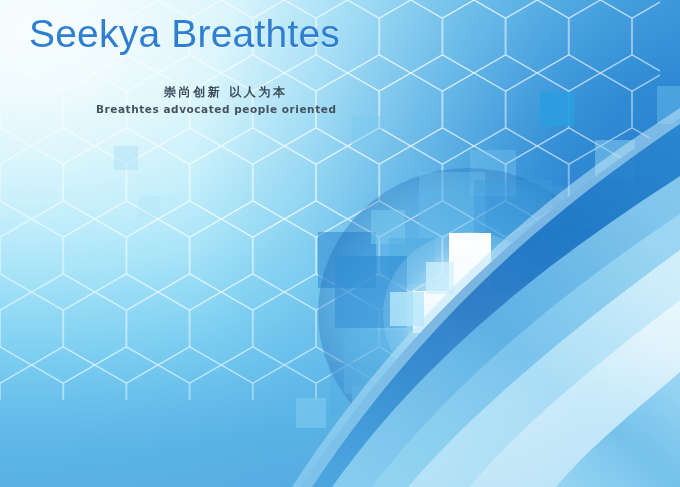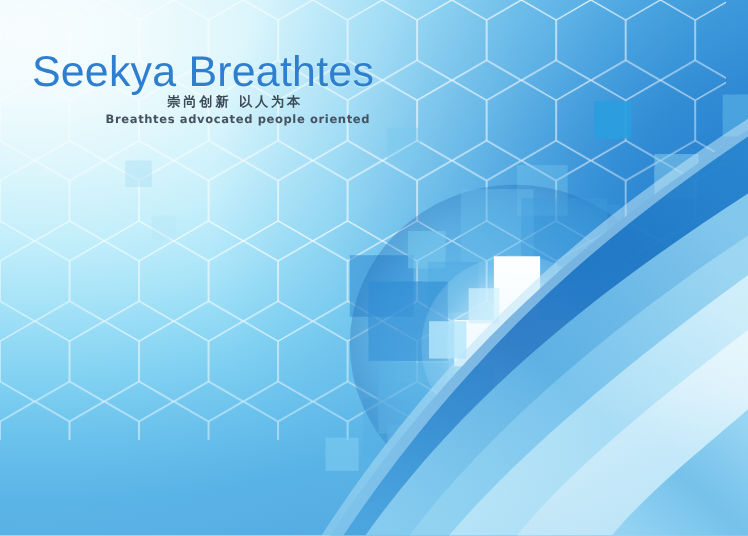--- a/index.html
+++ b/index.html
@@ -75,29 +75,29 @@
   #hero-cross .hh{
     position:absolute;left:0;top:58px;width:108px;height:42px;
     background:linear-gradient(160deg,#ffffff 0%,#fbfeff 52%,#eef9ff 100%);
   }
 
   
   #ribbons{position:absolute;inset:0;}
 
   
   #headline{
-    position:absolute;left:29px;top:44px;
+    position:absolute;left:29px;top:12px;
     font-size:39px;font-weight:400;letter-spacing:.2px;
     color:#2f7fd0;
     font-family:"Liberation Sans",sans-serif;
     text-shadow:0 1px 1px rgba(255,255,255,.55);
     white-space:nowrap;
   }
   #tagline-cn{
-    position:absolute;left:152px;top:84px;
+    position:absolute;left:164px;top:84px;
     font-size:12px;font-weight:700;letter-spacing:2.6px;
     color:#3c4a58;
     font-family:"DejaVu Sans",sans-serif;
     white-space:nowrap;
   }
   #tagline-en{
     position:absolute;left:96px;top:103px;
     font-size:10.5px;font-weight:700;letter-spacing:.55px;
     color:#45525f;
     font-family:"DejaVu Sans",sans-serif;

